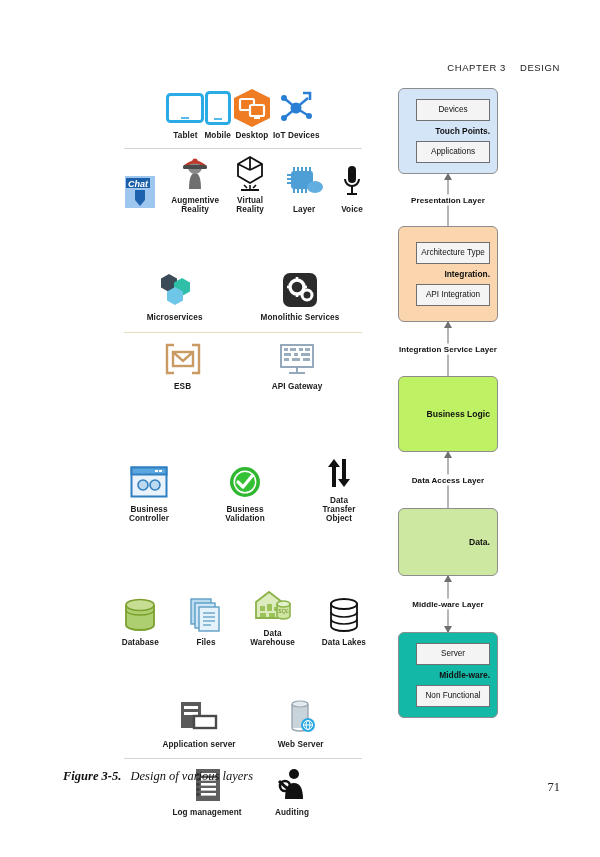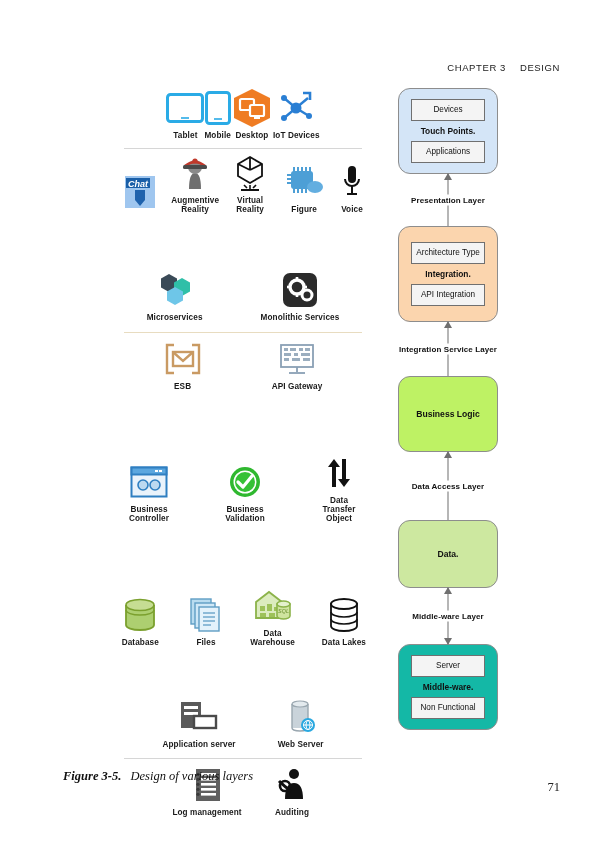--- a/index.html
+++ b/index.html
@@ -41,22 +41,22 @@
     font-size: 8.2px; font-weight: bold; color: #1a1a1a;
     line-height: 1.12; margin-top: 3px; letter-spacing: .1px;
   }
   .divider { height: 1px; width: 238px; margin: 6px auto 0 auto; }
   .divider.grey { background: #d6d6d6; }
   .divider.cream { background: #e8dcc0; }
 
   
   .layer-col { position: absolute; left: 398px; top: 88px; width: 100px; }
   .layer-box {
-    border-radius: 12px; border: 1px solid #8d8d8d;
-    display: flex; flex-direction: column; align-items: center;
+    border-radius: 6px; border: 1px solid #8d8d8d;
+    display: flex; flex-direction: column; align-items: flex-end;
     justify-content: center; gap: 4px;
     padding: 8px 7px;
   }
   .layer-box .inner {
     border: 1px solid #707070; background: #f4f4f4;
     width: 74px; padding: 5px 2px; text-align: center;
     font-size: 8.2px; color: #111; line-height: 1.18;
   }
   .layer-box .mid {
     font-size: 8.4px; font-weight: bold; color: #111; text-align: center;
@@ -218,21 +218,21 @@
                   <line x1="15" y1="23" x2="15" y2="28"></line>
                 <line x1="19" y1="23" x2="19" y2="28"></line>
                   <line x1="23" y1="23" x2="23" y2="28"></line>
                 <line x1="4" y1="10" x2="9" y2="10"></line>
                   <line x1="4" y1="14" x2="9" y2="14"></line>
                 <line x1="4" y1="18" x2="9" y2="18"></line>
               </g>
               <ellipse cx="32" cy="22" rx="8" ry="6" fill="#63aee0"></ellipse>
             </svg>
           </div>
-          <div class="icon-label">Figure</div>
+          <div class="icon-label">Layer</div>
         </div>
         <div class="icon-cell">
           <div class="icon-art">
             <svg width="20" height="36" viewBox="0 0 20 36">
               <rect x="6" y="2" width="8" height="17" rx="4" fill="#111"></rect>
               <path d="M3 15 a7 7 0 0 0 14 0" fill="none" stroke="#111" stroke-width="2"></path>
               <line x1="10" y1="22" x2="10" y2="29" stroke="#111" stroke-width="2"></line>
               <line x1="5" y1="30" x2="15" y2="30" stroke="#111" stroke-width="2"></line>
             </svg>
           </div>
@@ -504,21 +504,21 @@
     </div>
     <div class="conn" style="height:54px;">
       <div class="line"></div>
       <div class="arrow"></div>
       <div class="caption">Integration Service  Layer</div>
     </div>
 
     <div class="layer-box solo" style="background:#bef264; height:76px;">
       <span>Business Logic</span>
     </div>
-    <div class="conn" style="height:68px;">
+    <div class="conn" style="height:56px;">
       <div class="line"></div>
       <div class="arrow"></div>
       <div class="caption">Data Access Layer</div>
     </div>
 
     <div class="layer-box solo" style="background:#cde8a0; height:68px;">
       <span>Data.</span>
     </div>
     <div class="conn" style="height:56px;">
       <div class="line"></div>

